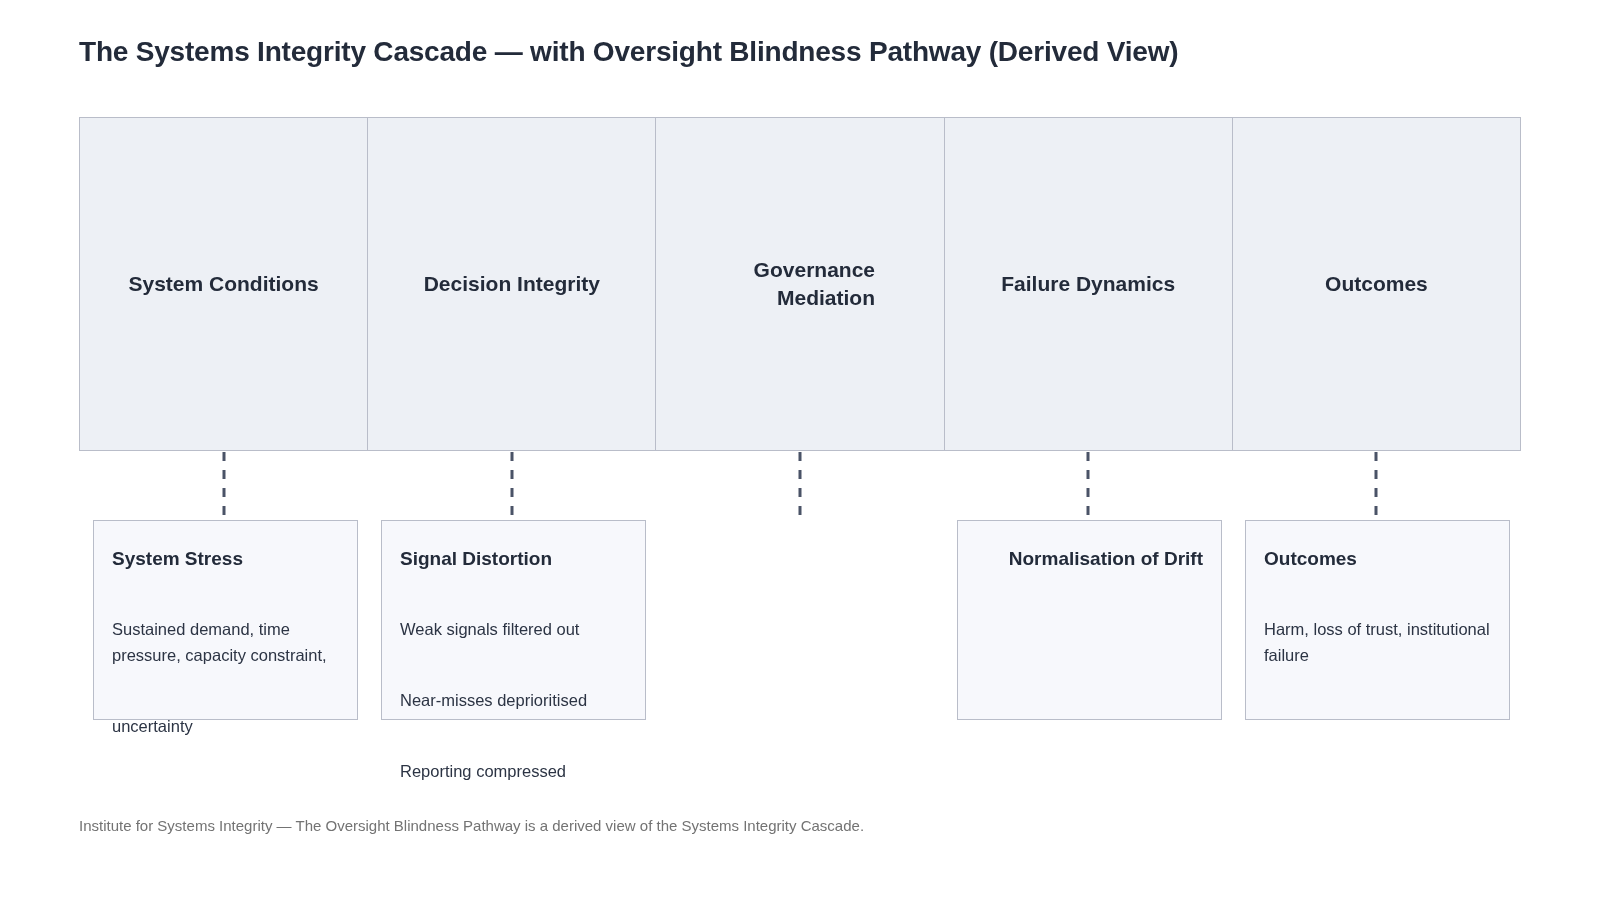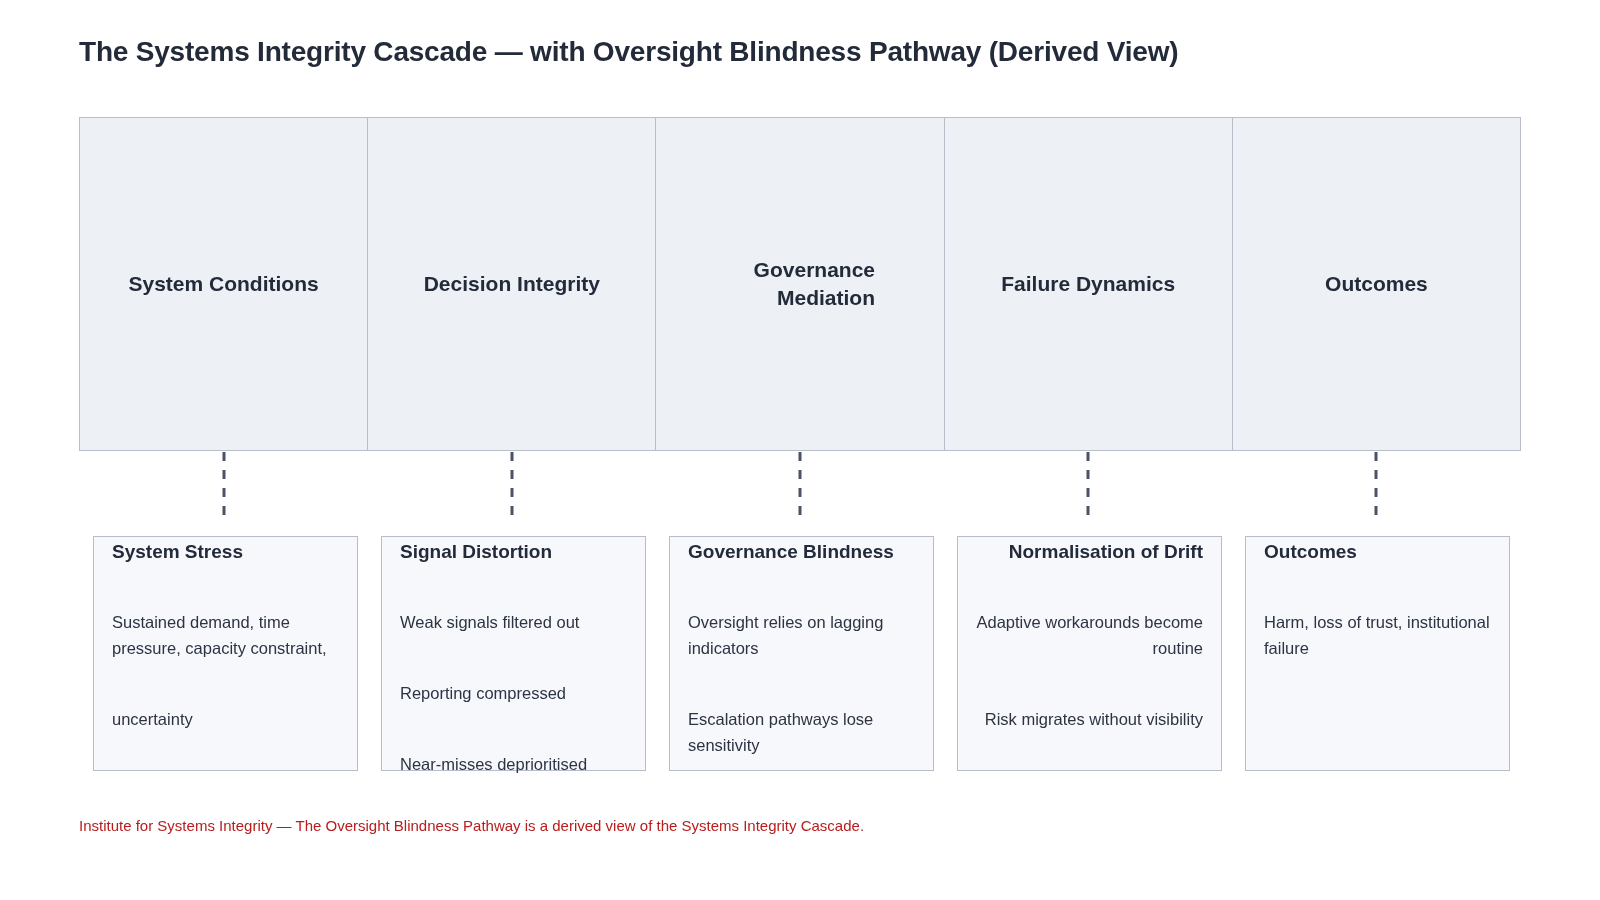--- a/index.html
+++ b/index.html
@@ -83,26 +83,26 @@
   
   .cards {
     position: absolute;
     left: 93px;
     top: 520px;
     width: 1420px;
     height: 235px;
   }
   .card {
     position: absolute;
-    top: 16px;
-    height: 235px;
+    top: 0;
+    height: 200px;
     box-sizing: border-box;
     border: 1px solid #b9bdc9;
     background: #f7f8fc;
-    padding: 4px 18px 0 18px;
+    padding: 27px 18px 0 18px;
     overflow: visible;
   }
   .card-title {
     font-size: 19px;
     font-weight: 700;
     line-height: 1.2;
     color: #232b3a;
     white-space: nowrap;
     margin-bottom: 16px;
   }
@@ -115,21 +115,21 @@
     display: block;
     margin-top: 45px;
   }
 
   
   .footer {
     position: absolute;
     left: 79px;
     top: 817px;
     font-size: 15px;
-    color: #b91c1c;
+    color: #737373;
     white-space: nowrap;
   }
 </style>
 </head>
 <body>
 
 <div class="page">
 
   <div class="title">The Systems Integrity Cascade — with Oversight Blindness Pathway (Derived View)</div>
 
@@ -166,39 +166,28 @@
       <div class="card-body">
         <span class="line">Sustained demand, time pressure, capacity constraint,</span>
         <span class="line">uncertainty</span>
       </div>
     </div>
 
     <div class="card" style="left:288px; width:265px;">
       <div class="card-title">Signal Distortion</div>
       <div class="card-body">
         <span class="line">Weak signals filtered out</span>
+        <span class="line">Near-misses deprioritised</span>
         <span class="line">Reporting compressed</span>
-        <span class="line">Near-misses deprioritised</span>
       </div>
     </div>
 
-    <div class="card" style="left:576px; width:265px;">
-      <div class="card-title">Governance Blindness</div>
-      <div class="card-body">
-        <span class="line">Oversight relies on lagging indicators</span>
-        <span class="line">Escalation pathways lose sensitivity</span>
-      </div>
-    </div>
 
     <div class="card" style="left:864px; width:265px;text-align:right;">
       <div class="card-title">Normalisation of Drift</div>
-      <div class="card-body">
-        <span class="line">Adaptive workarounds become routine</span>
-        <span class="line">Risk migrates without visibility</span>
-      </div>
     </div>
 
     <div class="card" style="left:1152px; width:265px;">
       <div class="card-title">Outcomes</div>
       <div class="card-body">
         <span class="line">Harm, loss of trust, institutional failure</span>
       </div>
     </div>
 
   </div>

